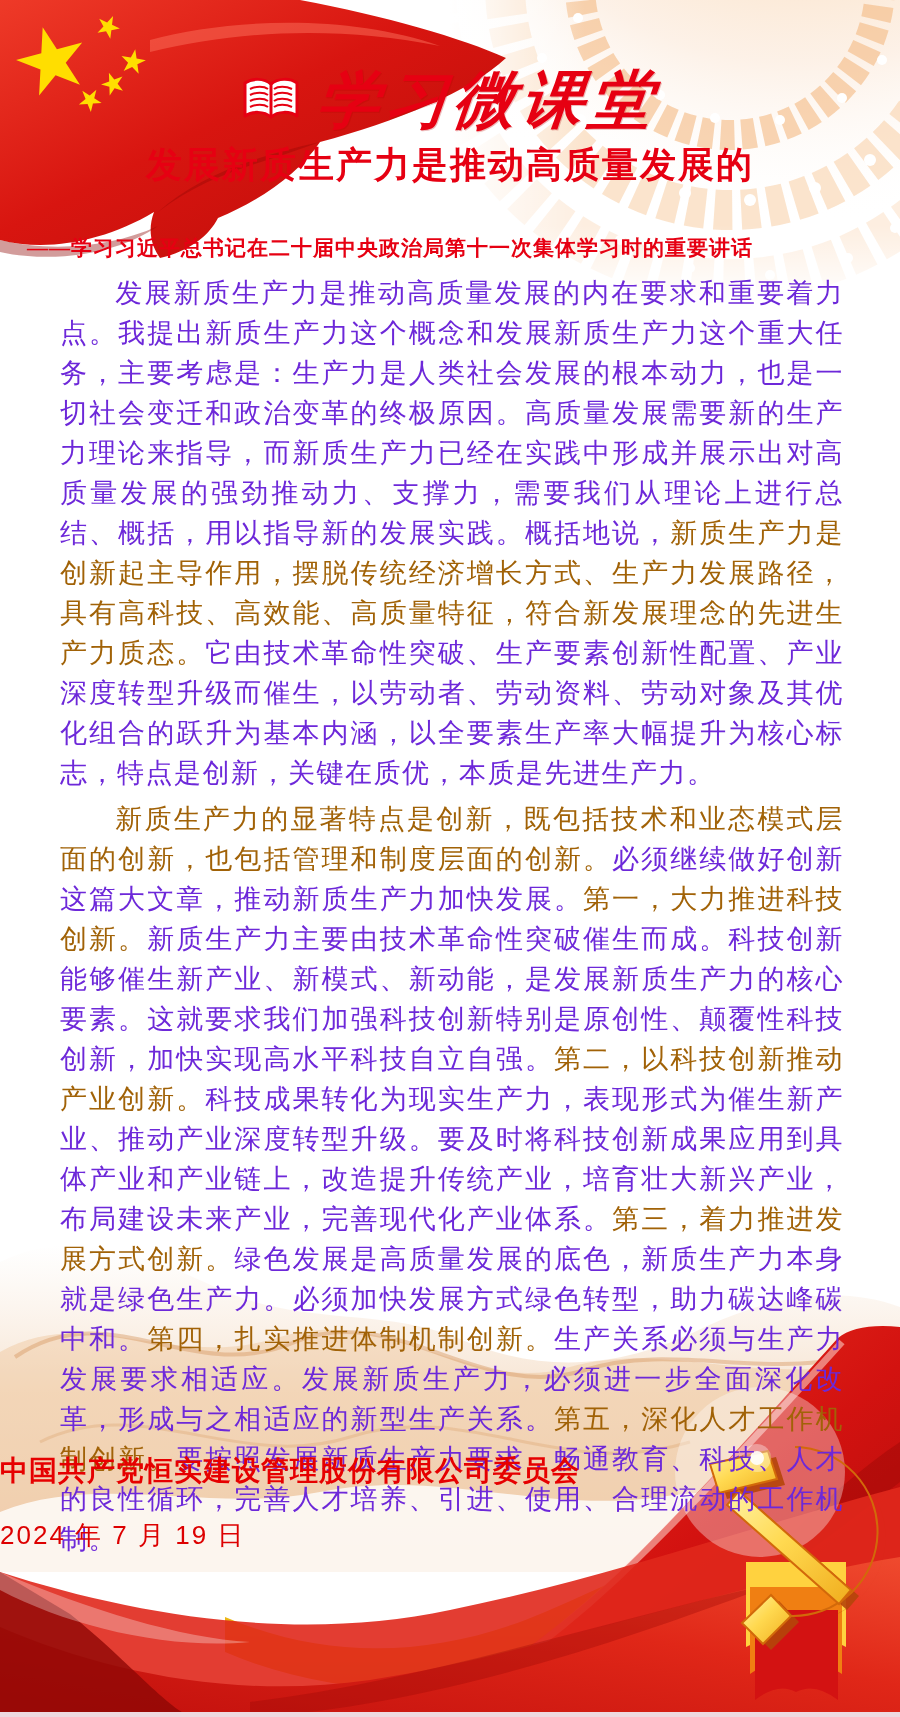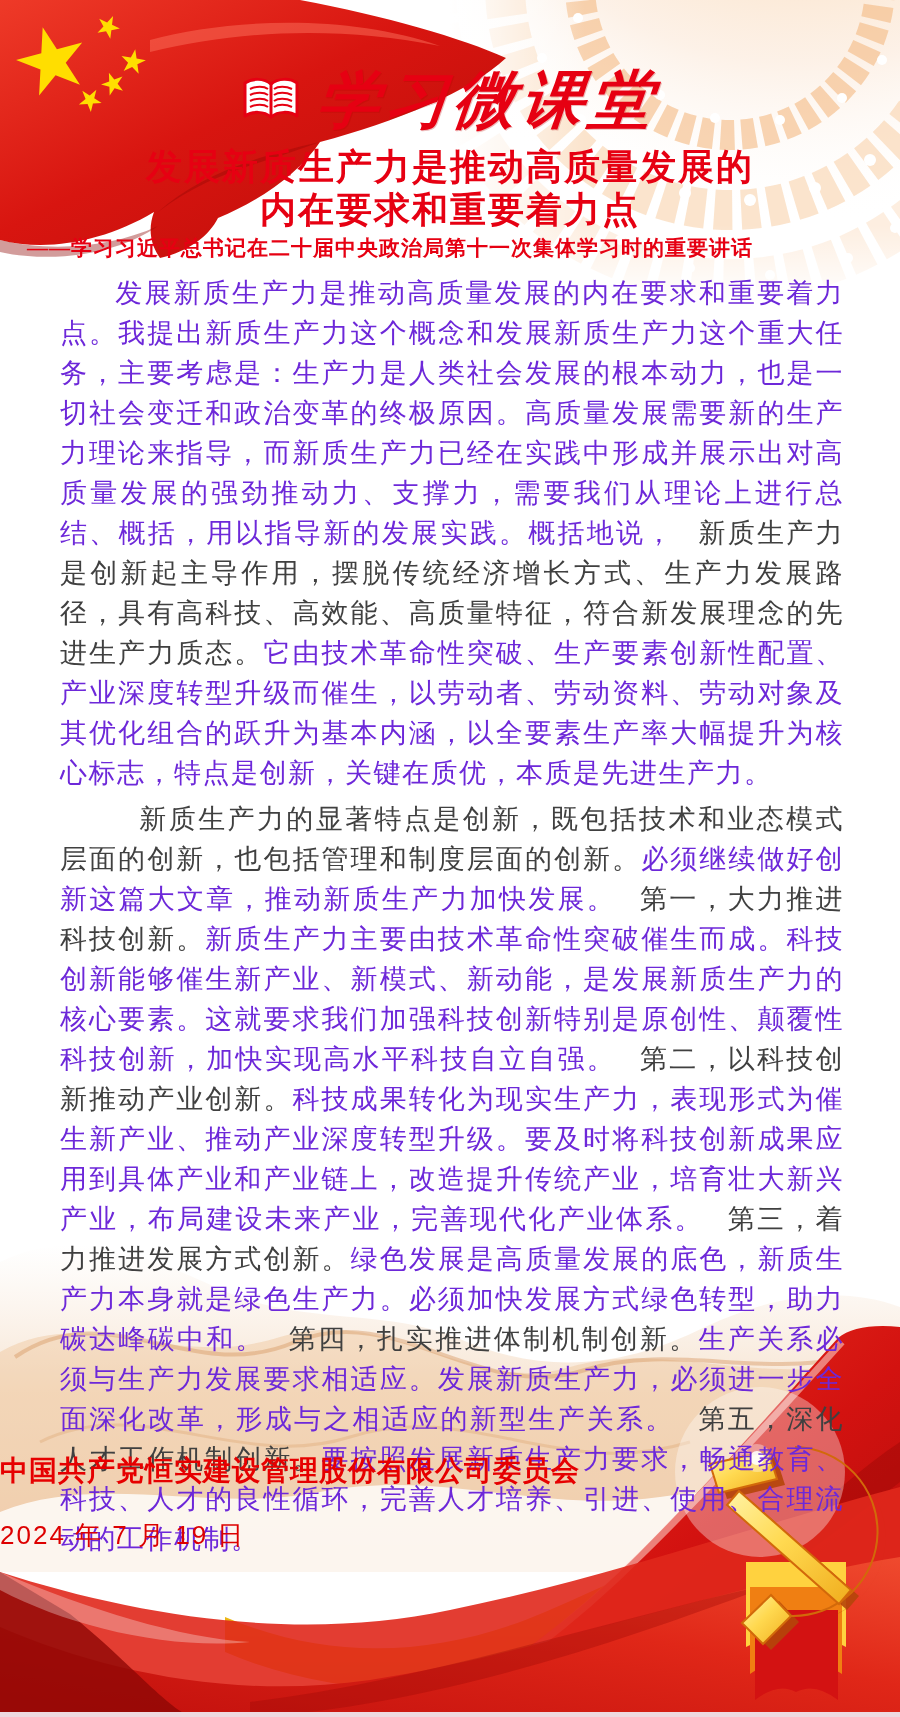--- a/index.html
+++ b/index.html
@@ -14,35 +14,35 @@
     display:flex;align-items:center;justify-content:center;gap:18px;z-index:5;}
   .brand-title{
     font-size:62px;font-weight:bold;font-style:italic;color:#e60012;
     transform:skewX(-6deg);letter-spacing:6px;line-height:1;
     text-shadow:1px 1px 0 rgba(180,0,0,.25);
     font-family:"Liberation Serif","DejaVu Serif",serif;
   }
   .main-title{
     position:absolute;top:146px;left:0;width:900px;text-align:center;z-index:5;
     color:#e60012;font-weight:bold;font-size:36px;line-height:43px;letter-spacing:2px;
-    font-family:Liberation Serif, serif;
+    font-family:Liberation Mono, monospace;
   }
   .subtitle{
     position:absolute;top:234px;left:0;width:780px;text-align:center;z-index:5;
     color:#e60012;font-weight:bold;font-size:21px;letter-spacing:1px;
     font-family:"Liberation Serif","DejaVu Serif",serif;
   }
   
   .body-text{
     position:absolute;top:273px;left:60px;width:784px;z-index:4;
     font-size:27px;line-height:40px;letter-spacing:1.5px;color:#1a1a1a;
     text-align:justify;
   }
   .body-text p{margin:0 0 6px 0;text-indent:2.05em;}
-  .body-text .red{color:#404040;margin-left:24px;}
+  .body-text .red{color:#a16207;}
   .body-text .black{color:#6d28d9;}
   
   .signature{
     position:absolute;top:1452px;left:0;width:900px;text-align:left;z-index:6;
     color:#e60000;font-weight:bold;font-size:28px;letter-spacing:1px;
     font-family:"Liberation Sans","DejaVu Sans",sans-serif;
   }
   .date{
     position:absolute;top:1518px;left:0;width:900px;text-align:left;z-index:6;
     color:#dd0000;font-size:26px;letter-spacing:2px;
@@ -153,21 +153,20 @@
           <path d="M32,19 C36,16 44,16 50,19"></path>
         <path d="M32,25 C36,22 44,22 50,25"></path>
           <path d="M32,31 C36,28 44,28 50,31"></path>
       </g>
     </svg>
     <span class="brand-title">学习微课堂</span>
   </div>
 
   <div class="main-title">
     <div>发展新质生产力是推动高质量发展的</div>
-    <div>内在要求和重要着力点</div>
   </div>
   <div class="subtitle">——学习习近平总书记在二十届中央政治局第十一次集体学习时的重要讲话</div>
 
   <div class="body-text" id="body-text">
       <p><span class="black">发展新质生产力是推动高质量发展的内在要求和重要着力点。我提出新质生产力这个概念和发展新质生产力这个重大任务，主要考虑是：生产力是人类社会发展的根本动力，也是一切社会变迁和政治变革的终极原因。高质量发展需要新的生产力理论来指导，而新质生产力已经在实践中形成并展示出对高质量发展的强劲推动力、支撑力，需要我们从理论上进行总结、概括，用以指导新的发展实践。概括地说，</span><span class="red">新质生产力是创新起主导作用，摆脱传统经济增长方式、生产力发展路径，具有高科技、高效能、高质量特征，符合新发展理念的先进生产力质态。</span><span class="black">它由技术革命性突破、生产要素创新性配置、产业深度转型升级而催生，以劳动者、劳动资料、劳动对象及其优化组合的跃升为基本内涵，以全要素生产率大幅提升为核心标志，特点是创新，关键在质优，本质是先进生产力。</span></p>
       <p><span class="red">新质生产力的显著特点是创新，既包括技术和业态模式层面的创新，也包括管理和制度层面的创新。</span><span class="black">必须继续做好创新这篇大文章，推动新质生产力加快发展。</span><span class="red">第一，大力推进科技创新。</span><span class="black">新质生产力主要由技术革命性突破催生而成。科技创新能够催生新产业、新模式、新动能，是发展新质生产力的核心要素。这就要求我们加强科技创新特别是原创性、颠覆性科技创新，加快实现高水平科技自立自强。</span><span class="red">第二，以科技创新推动产业创新。</span><span class="black">科技成果转化为现实生产力，表现形式为催生新产业、推动产业深度转型升级。要及时将科技创新成果应用到具体产业和产业链上，改造提升传统产业，培育壮大新兴产业，布局建设未来产业，完善现代化产业体系。</span><span class="red">第三，着力推进发展方式创新。</span><span class="black">绿色发展是高质量发展的底色，新质生产力本身就是绿色生产力。必须加快发展方式绿色转型，助力碳达峰碳中和。</span><span class="red">第四，扎实推进体制机制创新。</span><span class="black">生产关系必须与生产力发展要求相适应。发展新质生产力，必须进一步全面深化改革，形成与之相适应的新型生产关系。</span><span class="red">第五，深化人才工作机制创新。</span><span class="black">要按照发展新质生产力要求，畅通教育、科技、人才的良性循环，完善人才培养、引进、使用、合理流动的工作机制。</span></p>
     </div>
 
   <svg class="deco-bottom" width="900" height="575" viewBox="0 0 900 575">
     <defs>

